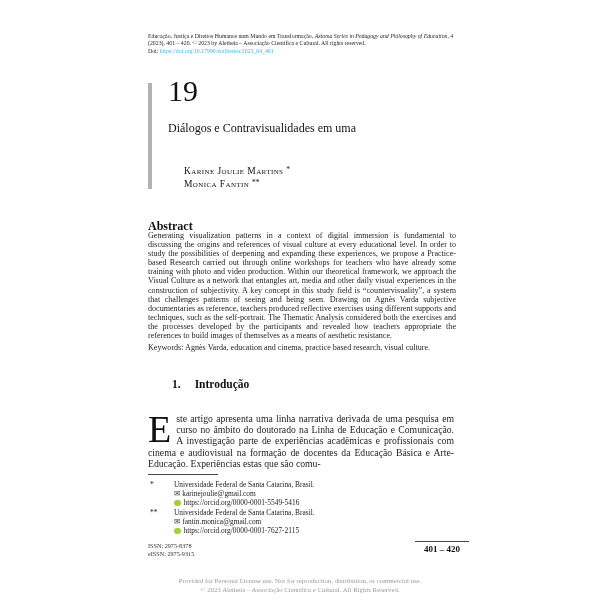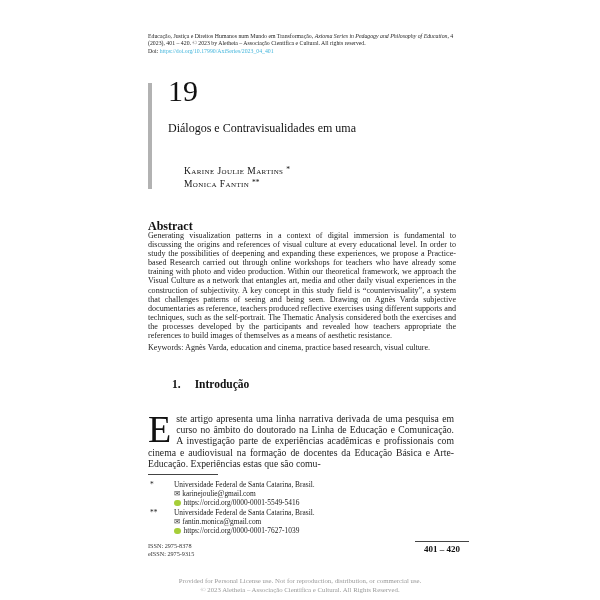--- a/index.html
+++ b/index.html
@@ -89,21 +89,21 @@
         <span>Universidade Federal de Santa Catarina, Brasil.</span><br>
         <span class="icon-mail">✉</span><span class="fn-link">karinejoulie@gmail.com</span><br>
         <span class="icon-orcid"></span><span class="fn-link">https://orcid.org/0000-0001-5549-5416</span>
       </span>
     </div>
     <div class="fn-row">
       <span class="fn-marker">**</span>
       <span class="fn-body">
         <span>Universidade Federal de Santa Catarina, Brasil.</span><br>
         <span class="icon-mail">✉</span><span class="fn-link">fantin.monica@gmail.com</span><br>
-        <span class="icon-orcid"></span><span class="fn-link">https://orcid.org/0000-0001-7627-1039</span>
+        <span class="icon-orcid"></span><span class="fn-link">https://orcid.org/0000-0001-7627-2115</span>
       </span>
     </div>
   </div>
 
   <div class="issn">
     <span>ISSN: 2975-8378</span><br>
     <span>eISSN: 2975-9315</span>
   </div>
   <div class="range-rule"></div>
   <div class="page-range">401 – 420</div>

